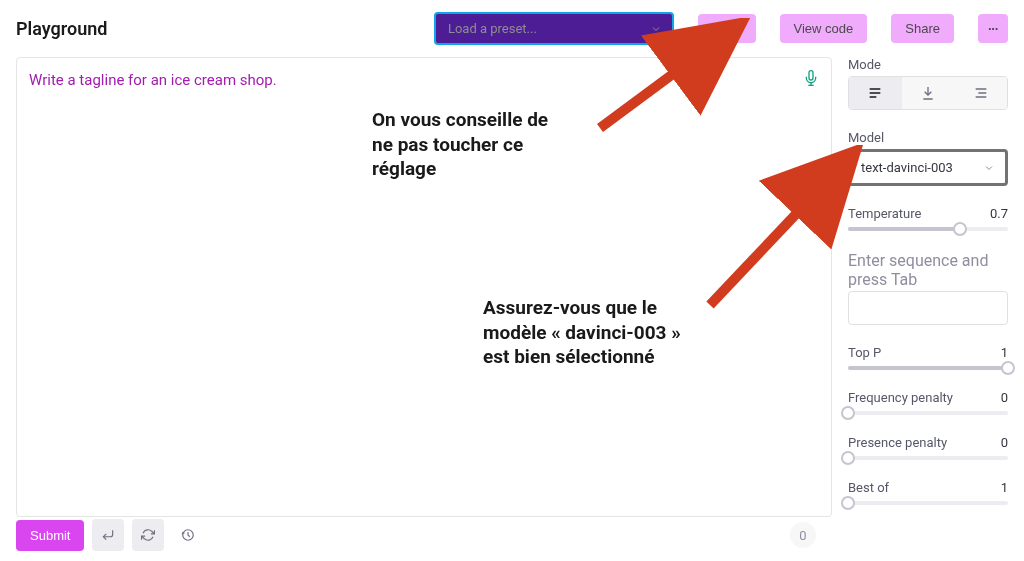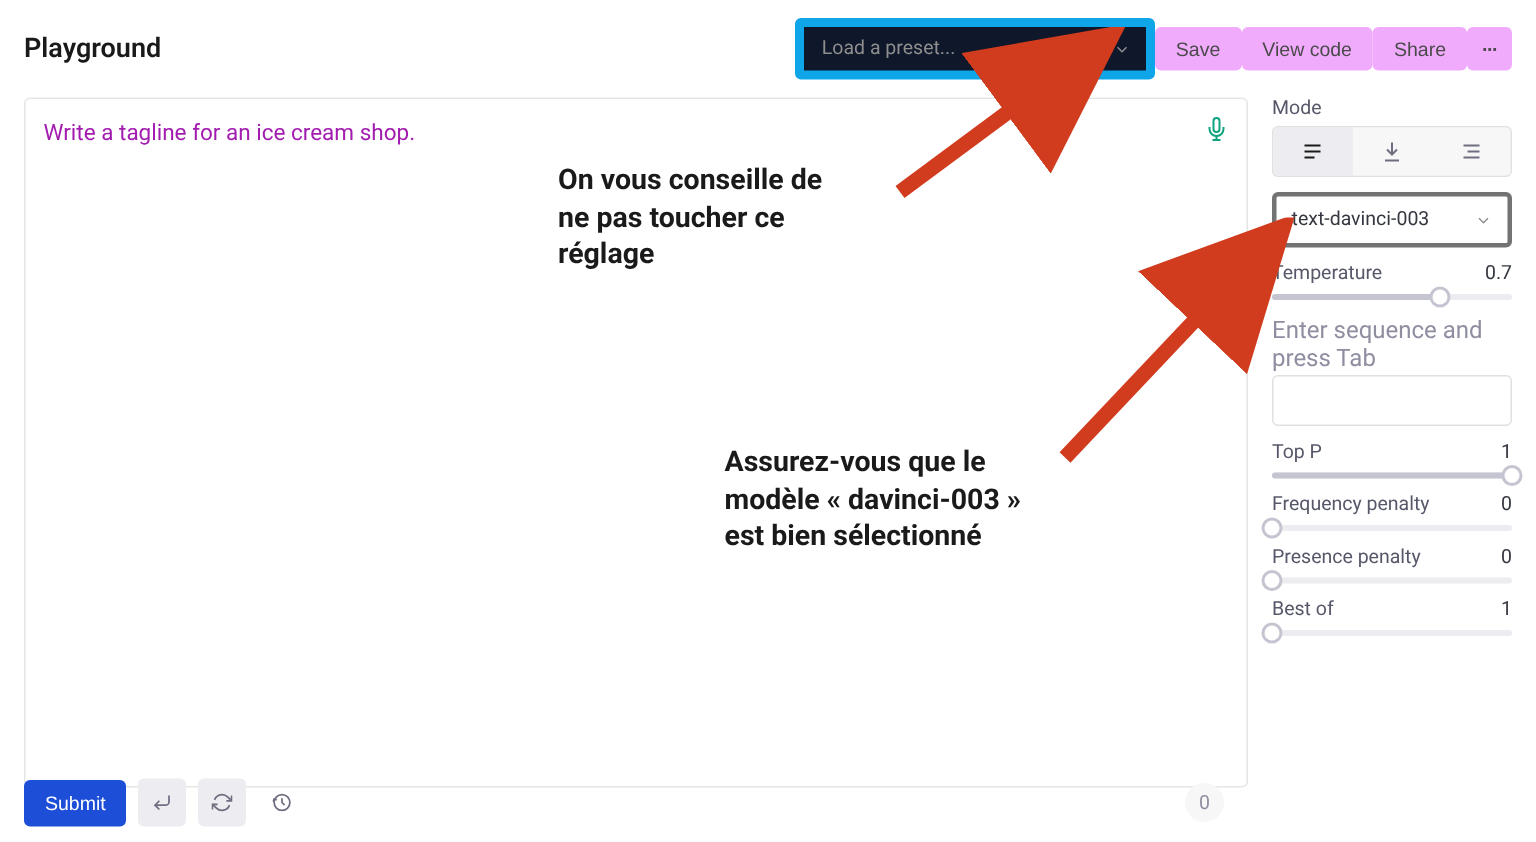--- a/index.html
+++ b/index.html
@@ -9,34 +9,34 @@
       color: #1a1a1a;
       width: 1024px;
       height: 561px;
       overflow: hidden;
       position: relative;
     }
     .header {
       display: flex;
       align-items: center;
       padding: 12px 16px;
-      gap: 0;
+      gap: 24px;
     }
     .page-title {
       font-size: 18px;
       font-weight: 600;
       flex: 1;
     }
     .preset-select {
-      border: 6px solid #0ea5e9;
+      border: 2px solid #0ea5e9;
       border-radius: 4px;
       padding: 7px 30px 7px 12px;
       font-size: 13px;
       color: #8e8e8e;
-      background: #0f172a;
+      background: #4c1d95;
       width: 240px;
       position: relative;
       cursor: pointer;
     }
     .preset-select .chev {
       position: absolute;
       right: 10px;
       top: 50%;
       transform: translateY(-50%);
     }
@@ -80,21 +80,21 @@
     .mic-icon {
       position: absolute;
       top: 12px;
       right: 12px;
       color: #10a37f;
     }
     .sidebar {
       width: 160px;
       display: flex;
       flex-direction: column;
-      gap: 10px;
+      gap: 20px;
       font-size: 13px;
     }
     .sb-label {
       color: #565869;
       font-size: 13px;
       margin-bottom: 4px;
     }
     .mode-toggle {
       display: flex;
       border: 1px solid #e0e0e0;
@@ -173,21 +173,21 @@
       display: flex;
       align-items: center;
       gap: 8px;
       padding: 10px 16px;
       position: absolute;
       bottom: 0;
       left: 0;
       width: 832px;
     }
     .submit-btn {
-      background: #1d4ed8;
+      background: #d946ef;
       color: #fff;
       border: none;
       border-radius: 4px;
       padding: 8px 14px;
       font-size: 13px;
       cursor: pointer;
     }
     .footer-icon-btn {
       background: #ececf1;
       border: none;
@@ -294,20 +294,21 @@
                 <line x1="4" y1="6" x2="20" y2="6"></line>
                 <line x1="8" y1="12" x2="20" y2="12"></line>
                 <line x1="4" y1="18" x2="20" y2="18"></line>
               </svg>
           </span>
         </button>
       </div>
     </div>
 
     <div>
+      <div class="sb-label">Model</div>
       <div class="model-select">
         <span>text-davinci-003</span>
         <span>
           <svg width="12" height="12" viewBox="0 0 24 24" fill="none" stroke="#8e8e8e" stroke-width="2">
               <polyline points="6 9 12 15 18 9"></polyline>
             </svg>
         </span>
       </div>
     </div>
 

